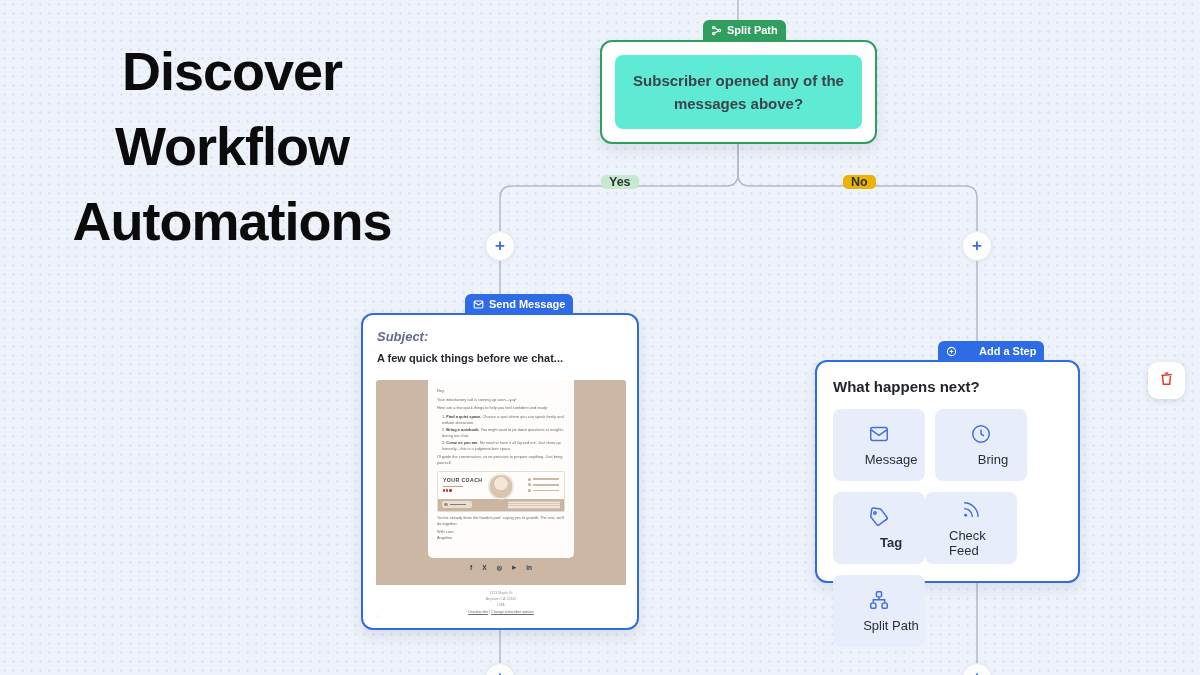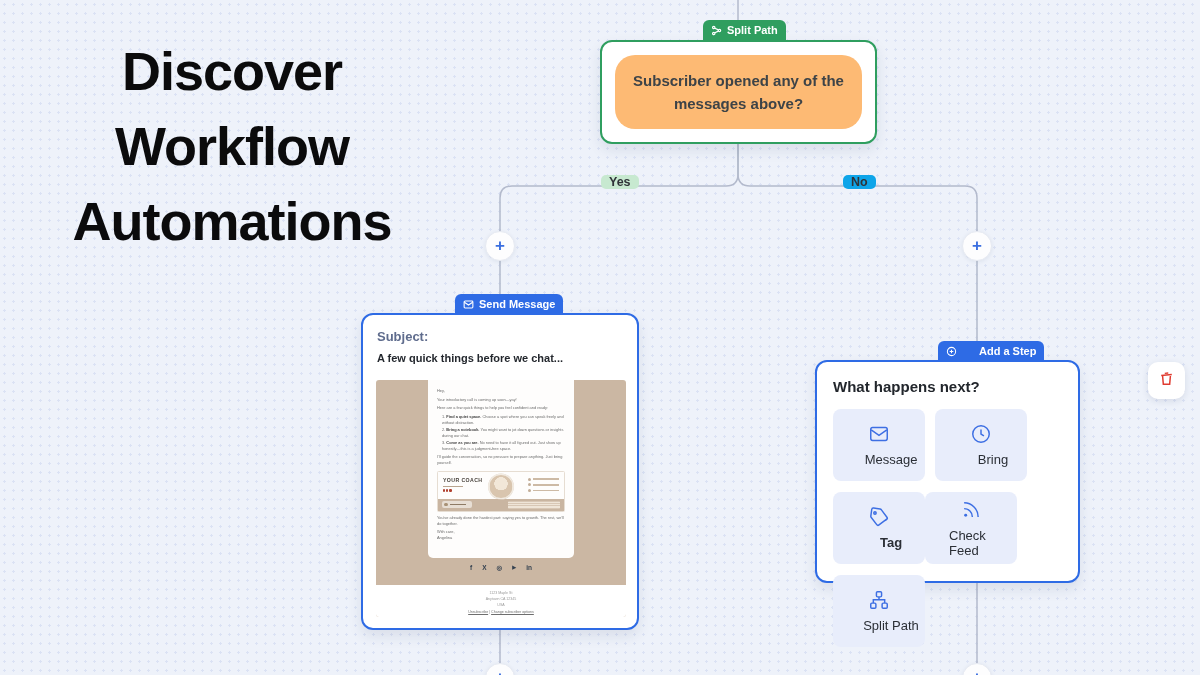--- a/index.html
+++ b/index.html
@@ -31,45 +31,45 @@
   .node-badge svg { display:block; }
   .card {
     position:absolute; z-index:2; background:#fff; border-radius:12px;
     box-shadow:0 6px 14px rgba(25,45,90,.10);
   }
 
   
   .badge-green { background:#2f9e5f; }
   .split-card { left:600px; top:40px; width:277px; height:104px; border:2px solid #2f9e5f; }
   .split-inner {
-    position:absolute; inset:13px; background:#fdba74; border-radius:20px;
+    position:absolute; inset:13px; background:#5eead4; border-radius:8px;
     display:flex; align-items:center; justify-content:center; text-align:center;
     font-size:15px; font-weight:bold; color:#3d4347; line-height:1.55; padding:0 18px;
   }
 
   
   .branch-label {
     position:absolute; z-index:3; top:175px; padding:0 8px; border-radius:5px;
     font-size:12.5px; font-weight:bold; color:#2f3338;
   }
   .label-yes { left:601px; background:#c7e9d0; }
-  .label-no  { left:843px; background:#0ea5e9; }
+  .label-no  { left:843px; background:#eab308; }
 
   
   .plus-btn {
     position:absolute; z-index:3; width:30px; height:30px; border-radius:50%;
     background:#fdfdfe; border:1px solid #e7eaf2; box-shadow:0 1px 4px rgba(30,50,90,.08);
     display:flex; align-items:center; justify-content:center;
     color:#3b6fe0; font-size:17px; font-weight:bold; cursor:pointer;
   }
 
   
   .badge-blue { background:#2e6be5; }
   .send-card { left:361px; top:313px; width:278px; height:317px; border:2px solid #2e6be5; padding:14px; }
-  .subject-label { font-size:13px; font-weight:bold; color:#5f6c8d; }
+  .subject-label { font-size:13px; font-weight:bold; color:#5f6c8d;font-style:italic; }
   .subject-text { font-size:11px; font-weight:bold; color:#24282e; margin-top:8px; }
 
   
   .email-box {
     position:absolute; left:13px; top:65px; width:250px; height:237px;
     background:#cbb7a3; border-radius:3px;
   }
   .email-sheet {
     position:absolute; left:52px; top:0; width:146px; height:178px;
     background:#fefdfc; border-radius:0 0 5px 5px; padding:8px 9px;
@@ -169,21 +169,21 @@
 <div class="branch-label label-yes">Yes</div>
 <div class="branch-label label-no">No</div>
 
 <div class="plus-btn" style="left:485px; top:231px;">
   <span>+</span>
 </div>
 <div class="plus-btn" style="left:962px; top:231px;">
   <span>+</span>
 </div>
 
-<div class="node-badge badge-blue" style="left:455px; top:294px;">
+<div class="node-badge badge-blue" style="left:465px; top:294px;">
   <span>
     <svg width="11" height="11" viewBox="0 0 24 24" fill="none" stroke="#fff" stroke-width="2.4">
       <rect x="2.5" y="4.5" width="19" height="15" rx="2"></rect>
         <path d="M3 7l9 6.2L21 7"></path>
     </svg>
   </span>
   <span>Send Message</span>
 </div>
 <div class="card send-card">
   <div class="subject-label">Subject:</div>

